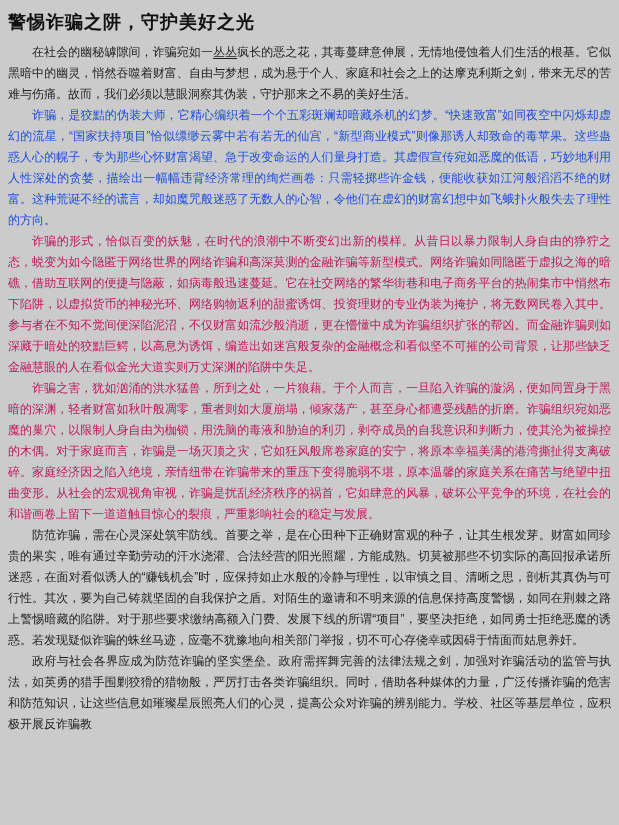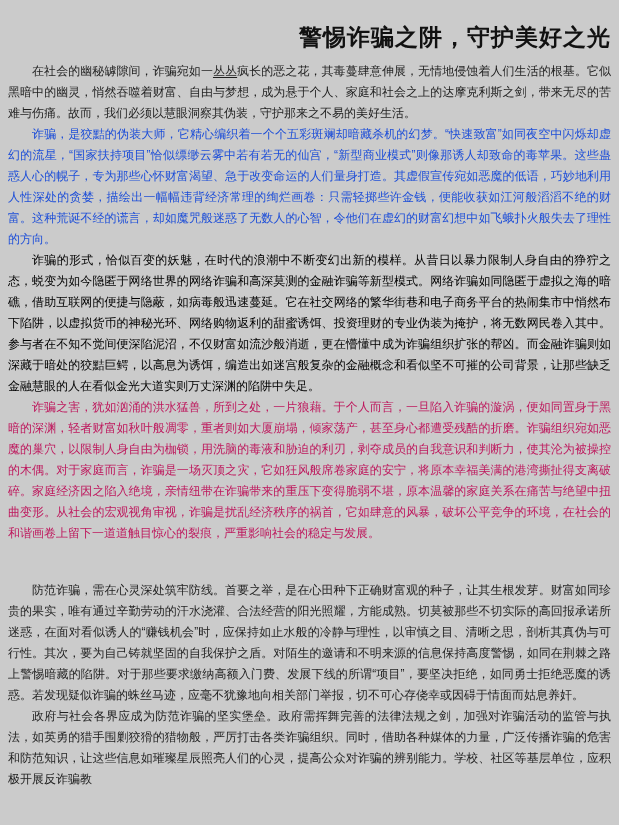--- a/index.html
+++ b/index.html
@@ -14,24 +14,24 @@
     font-family: "Liberation Sans", "DejaVu Sans", sans-serif;
   }
   .page {
     box-sizing: border-box;
     width: 619px;
     height: 825px;
     padding: 6px 8px 0 8px;
     overflow: hidden;
   }
   .doc-title {
-    margin: 16px 0 8px 0;
-    font-size: 23px;
+    margin: 4px 0 8px 0;
+    font-size: 18px;
     font-weight: bold;
-    text-align: right;
+    text-align: left;
     color: #111111;
     letter-spacing: 1px;
   }
   .doc-body p {
     margin: 0;
     font-size: 12px;
     line-height: 21px;
     color: #1f1f1f;
     text-align: justify;
     text-indent: 2em;
@@ -43,18 +43,18 @@
   }
 </style>
 </head>
 <body style="background: rgb(203, 203, 203);">
 
 <div class="page">
   <h1 class="doc-title">警惕诈骗之阱，守护美好之光</h1>
   <div class="doc-body" id="doc-body">
       <p style="color: rgb(31, 31, 31);"><span>在社会的幽秘罅隙间，诈骗宛如一</span><span class="u">丛丛</span><span>疯长的恶之花，其毒蔓肆意伸展，无情地侵蚀着人们生活的根基。它似黑暗中的幽灵，悄然吞噬着财富、自由与梦想，成为悬于个人、家庭和社会之上的达摩克利斯之剑，带来无尽的苦难与伤痛。故而，我们必须以慧眼洞察其伪装，守护那来之不易的美好生活。</span></p>
       <p style="color: #1d4ed8;"><span>诈骗，是狡黠的伪装大师，它精心编织着一个个五彩斑斓却暗藏杀机的幻梦。“快速致富”如同夜空中闪烁却虚幻的流星，“国家扶持项目”恰似缥缈云雾中若有若无的仙宫，“新型商业模式”则像那诱人却致命的毒苹果。这些蛊惑人心的幌子，专为那些心怀财富渴望、急于改变命运的人们量身打造。其虚假宣传宛如恶魔的低语，巧妙地利用人性深处的贪婪，描绘出一幅幅违背经济常理的绚烂画卷：只需轻掷些许金钱，便能收获如江河般滔滔不绝的财富。这种荒诞不经的谎言，却如魔咒般迷惑了无数人的心智，令他们在虚幻的财富幻想中如飞蛾扑火般失去了理性的方向。</span></p>
-      <p style="color: #000000;"><span>诈骗的形式，恰似百变的妖魅，在时代的浪潮中不断变幻出新的模样。从昔日以暴力限制人身自由的狰狞之态，蜕变为如今隐匿于网络世界的网络诈骗和高深莫测的金融诈骗等新型模式。网络诈骗如同隐匿于虚拟之海的暗礁，借助互联网的便捷与隐蔽，如病毒般迅速蔓延。它在社交网络的繁华街巷和电子商务平台的热闹集市中悄然布下陷阱，以虚拟货币的神秘光环、网络购物返利的甜蜜诱饵、投资理财的专业伪装为掩护，将无数网民卷入其中。参与者在不知不觉间便深陷泥沼，不仅财富如流沙般消逝，更在懵懂中成为诈骗组织扩张的帮凶。而金融诈骗则如深藏于暗处的狡黠巨鳄，以高息为诱饵，编造出如迷宫般复杂的金融概念和看似坚不可摧的公司背景，让那些缺乏金融慧眼的人在看似金光大道实则万丈深渊的陷阱中失足。</span></p>
+      <p style="color: #be185d;"><span>诈骗的形式，恰似百变的妖魅，在时代的浪潮中不断变幻出新的模样。从昔日以暴力限制人身自由的狰狞之态，蜕变为如今隐匿于网络世界的网络诈骗和高深莫测的金融诈骗等新型模式。网络诈骗如同隐匿于虚拟之海的暗礁，借助互联网的便捷与隐蔽，如病毒般迅速蔓延。它在社交网络的繁华街巷和电子商务平台的热闹集市中悄然布下陷阱，以虚拟货币的神秘光环、网络购物返利的甜蜜诱饵、投资理财的专业伪装为掩护，将无数网民卷入其中。参与者在不知不觉间便深陷泥沼，不仅财富如流沙般消逝，更在懵懂中成为诈骗组织扩张的帮凶。而金融诈骗则如深藏于暗处的狡黠巨鳄，以高息为诱饵，编造出如迷宫般复杂的金融概念和看似坚不可摧的公司背景，让那些缺乏金融慧眼的人在看似金光大道实则万丈深渊的陷阱中失足。</span></p>
       <p style="color: #be185d;"><span>诈骗之害，犹如汹涌的洪水猛兽，所到之处，一片狼藉。于个人而言，一旦陷入诈骗的漩涡，便如同置身于黑暗的深渊，轻者财富如秋叶般凋零，重者则如大厦崩塌，倾家荡产，甚至身心都遭受残酷的折磨。诈骗组织宛如恶魔的巢穴，以限制人身自由为枷锁，用洗脑的毒液和胁迫的利刃，剥夺成员的自我意识和判断力，使其沦为被操控的木偶。对于家庭而言，诈骗是一场灭顶之灾，它如狂风般席卷家庭的安宁，将原本幸福美满的港湾撕扯得支离破碎。家庭经济因之陷入绝境，亲情纽带在诈骗带来的重压下变得脆弱不堪，原本温馨的家庭关系在痛苦与绝望中扭曲变形。从社会的宏观视角审视，诈骗是扰乱经济秩序的祸首，它如肆意的风暴，破坏公平竞争的环境，在社会的和谐画卷上留下一道道触目惊心的裂痕，严重影响社会的稳定与发展。</span></p>
-      <p style="color: rgb(31, 31, 31); margin-top: 36px;"><span>防范诈骗，需在心灵深处筑牢防线。首要之举，是在心田种下正确财富观的种子，让其生根发芽。财富如同珍贵的果实，唯有通过辛勤劳动的汗水浇灌、合法经营的阳光照耀，方能成熟。切莫被那些不切实际的高回报承诺所迷惑，在面对看似诱人的“赚钱机会”时，应保持如止水般的冷静与理性，以审慎之目、清晰之思，剖析其真伪与可行性。其次，要为自己铸就坚固的自我保护之盾。对陌生的邀请和不明来源的信息保持高度警惕，如同在荆棘之路上警惕暗藏的陷阱。对于那些要求缴纳高额入门费、发展下线的所谓“项目”，要坚决拒绝，如同勇士拒绝恶魔的诱惑。若发现疑似诈骗的蛛丝马迹，应毫不犹豫地向相关部门举报，切不可心存侥幸或因碍于情面而姑息养奸。</span></p>
+      <p style="color: rgb(31, 31, 31);"><span>防范诈骗，需在心灵深处筑牢防线。首要之举，是在心田种下正确财富观的种子，让其生根发芽。财富如同珍贵的果实，唯有通过辛勤劳动的汗水浇灌、合法经营的阳光照耀，方能成熟。切莫被那些不切实际的高回报承诺所迷惑，在面对看似诱人的“赚钱机会”时，应保持如止水般的冷静与理性，以审慎之目、清晰之思，剖析其真伪与可行性。其次，要为自己铸就坚固的自我保护之盾。对陌生的邀请和不明来源的信息保持高度警惕，如同在荆棘之路上警惕暗藏的陷阱。对于那些要求缴纳高额入门费、发展下线的所谓“项目”，要坚决拒绝，如同勇士拒绝恶魔的诱惑。若发现疑似诈骗的蛛丝马迹，应毫不犹豫地向相关部门举报，切不可心存侥幸或因碍于情面而姑息养奸。</span></p>
       <p style="color: rgb(31, 31, 31);"><span>政府与社会各界应成为防范诈骗的坚实堡垒。政府需挥舞完善的法律法规之剑，加强对诈骗活动的监管与执法，如英勇的猎手围剿狡猾的猎物般，严厉打击各类诈骗组织。同时，借助各种媒体的力量，广泛传播诈骗的危害和防范知识，让这些信息如璀璨星辰照亮人们的心灵，提高公众对诈骗的辨别能力。学校、社区等基层单位，应积极开展反诈骗教</span></p>
     </div>
 </div>
 
 </body></html>

